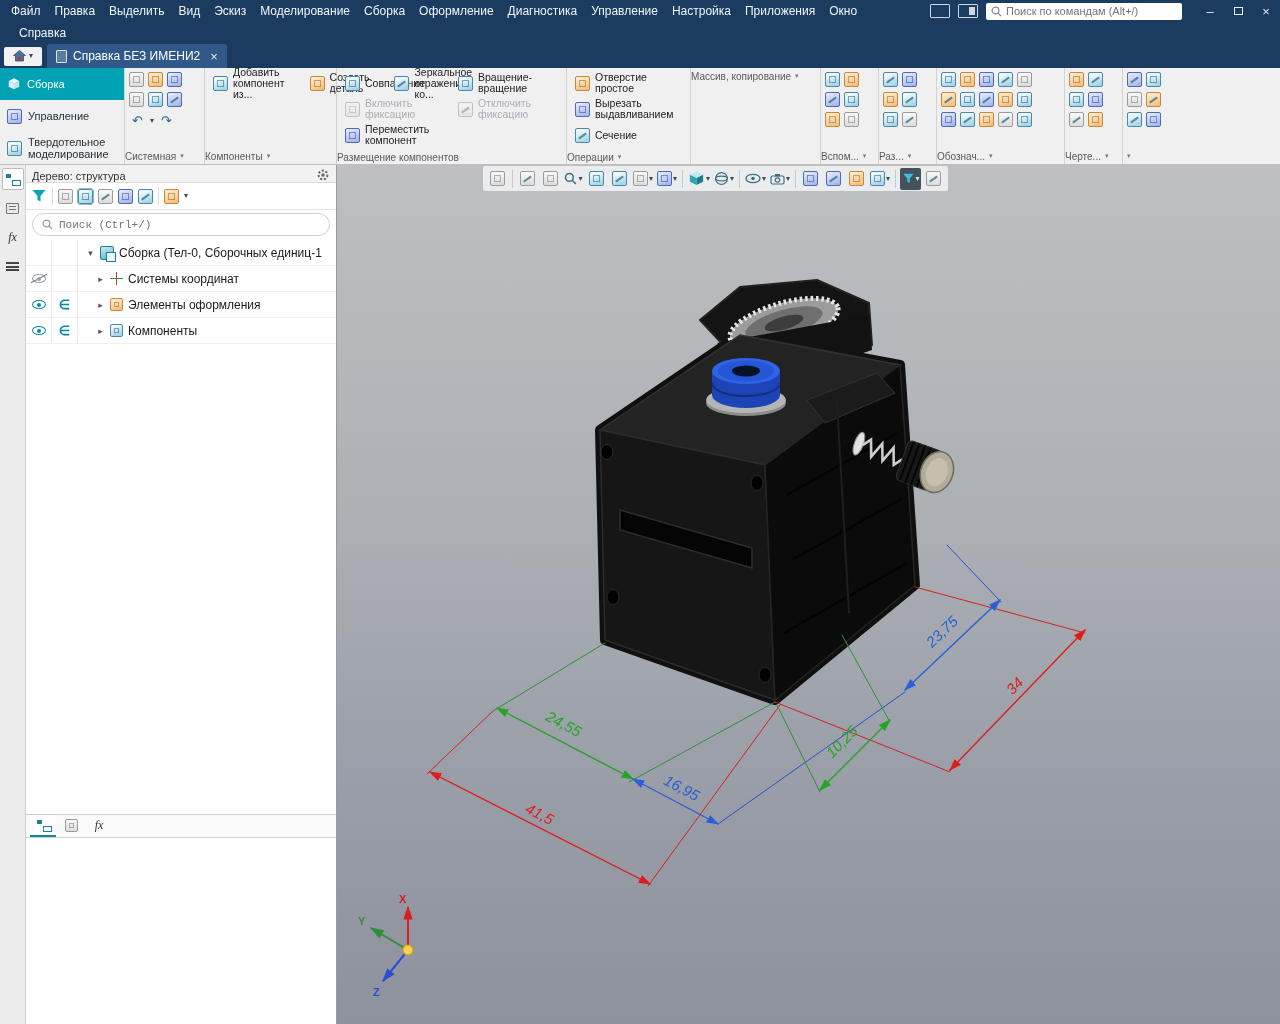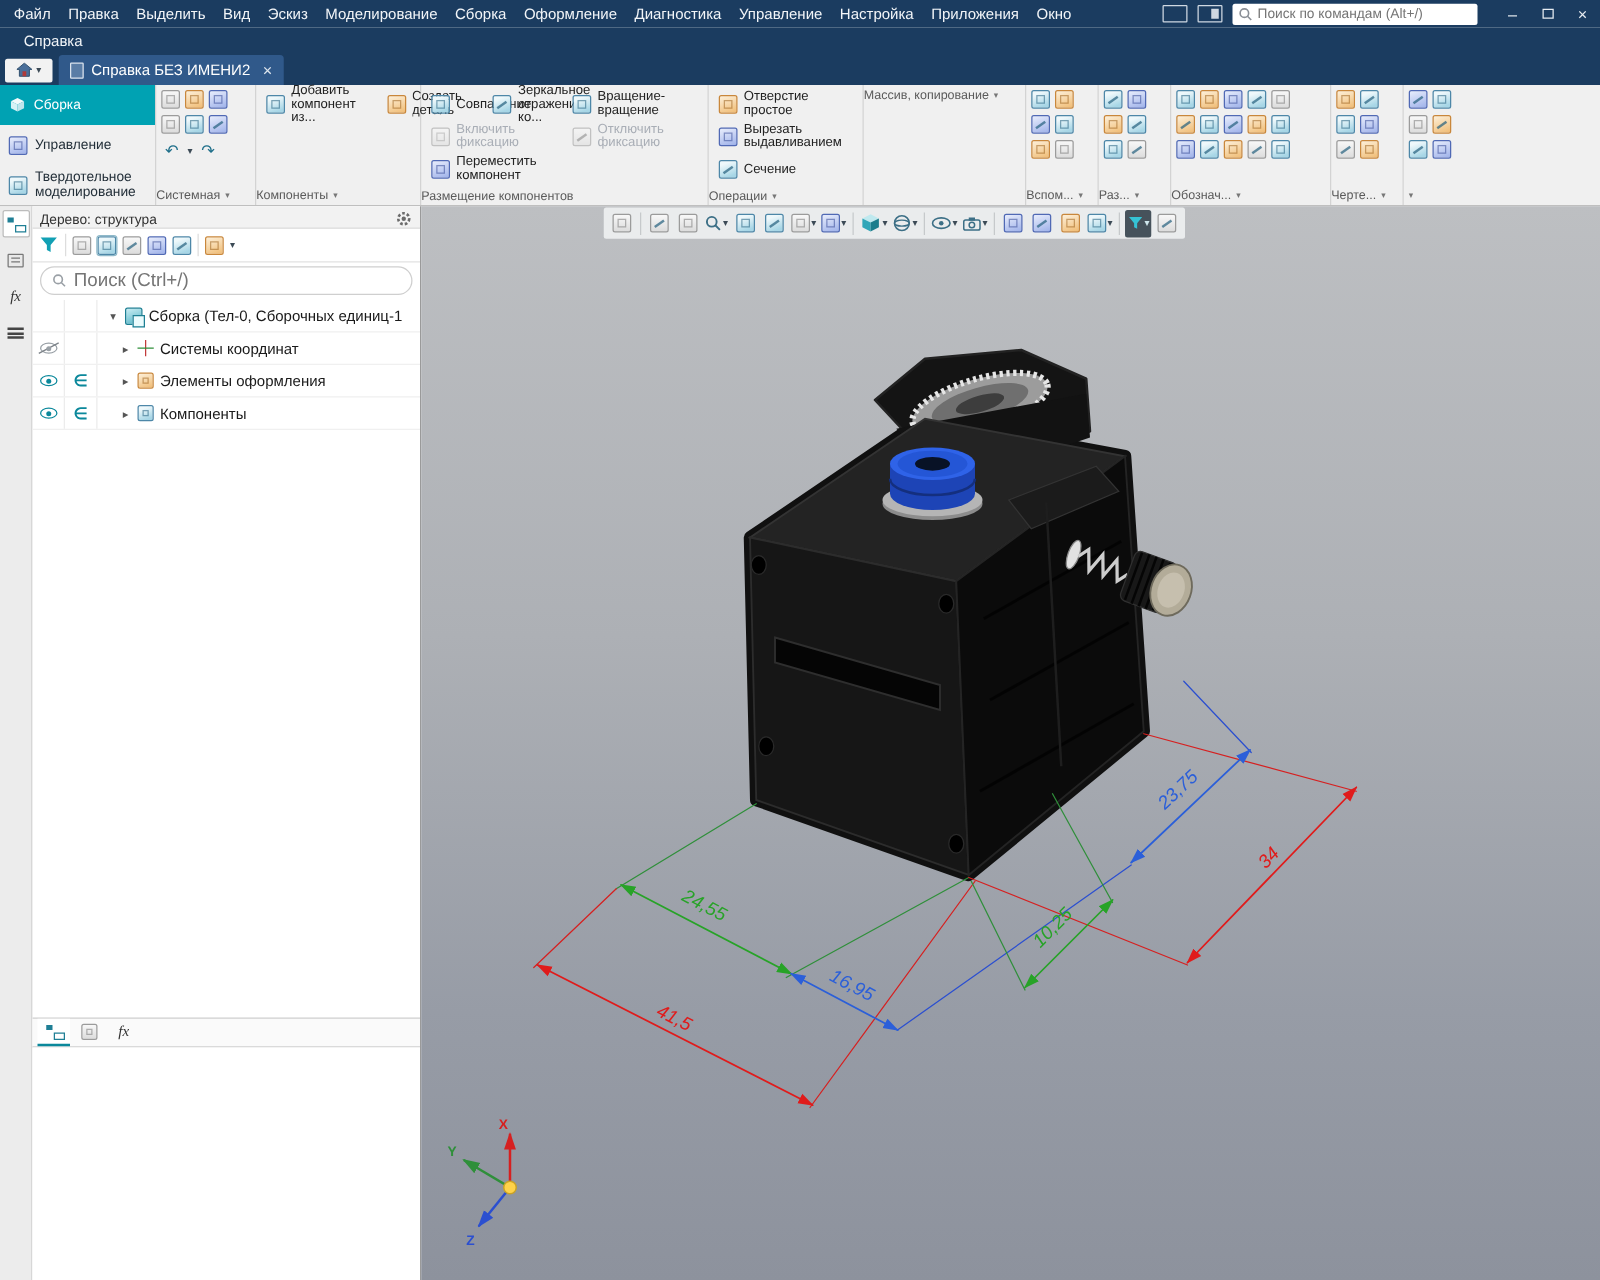--- a/index.html
+++ b/index.html
@@ -68,21 +68,21 @@
   .stack-ic::after{content:"";position:absolute;left:2px;right:2px;top:2px;border-top:1px solid #777;box-shadow:0 3px 0 #777}
   .fx-txt{font-style:italic;font-size:12px;color:#333;font-family:"Liberation Serif",serif}
   .burger{width:13px;height:9px;border-top:2px solid #444;border-bottom:2px solid #444;position:relative}
   .burger::after{content:"";position:absolute;left:0;right:0;top:2.5px;border-top:2px solid #444}
 
   .tree-panel{width:311px;background:#fff;border-right:1px solid #9a9a9a;display:flex;flex-direction:column;flex:none}
   .tree-header{height:18px;background:#f2f2f2;border-bottom:1px solid #dcdcdc;display:flex;align-items:flex-end;padding:0 6px;font-size:11px;color:#333}
   .tree-toolbar{height:27px;border-bottom:1px solid #e2e2e2;display:flex;align-items:center;gap:5px;padding:0 5px}
   .tsep{width:1px;height:18px;background:#ddd}
   .tree-search{height:23px;margin:3px 6px 4px 6px;border:1px solid #cfcfcf;border-radius:12px;display:flex;align-items:center;gap:6px;padding:0 9px}
-  .tree-search input{border:none;outline:none;flex:1;font-size:15px;color:#555;font-family:Liberation Sans, sans-serif;background:transparent}
+  .tree-search input{border:none;outline:none;flex:1;font-size:11px;color:#555;font-family:Liberation Mono, monospace;background:transparent}
   .tree-body{flex:1;overflow:hidden}
   .tree-row{height:26px;display:flex;align-items:stretch;border-bottom:1px solid #f0f0f0;font-size:12px}
   .tr-col{width:26px;border-right:1px solid #ececec;display:flex;align-items:center;justify-content:center;flex:none}
   .tr-main{flex:1;display:flex;align-items:center;gap:5px;padding-left:8px;overflow:hidden;white-space:nowrap}
   .tr-main.child{padding-left:18px}
   .expander{font-size:9px;color:#555;width:9px;text-align:center}
   .eye{width:14px;height:9px;border:1.4px solid #0b889b;border-radius:50%;position:relative}
   .eye::after{content:"";position:absolute;width:4px;height:4px;border-radius:50%;background:#0b889b;left:50%;top:50%;transform:translate(-50%,-50%)}
   .eye.off{border-color:#99a0a6}
   .eye.off::after{background:#99a0a6}

